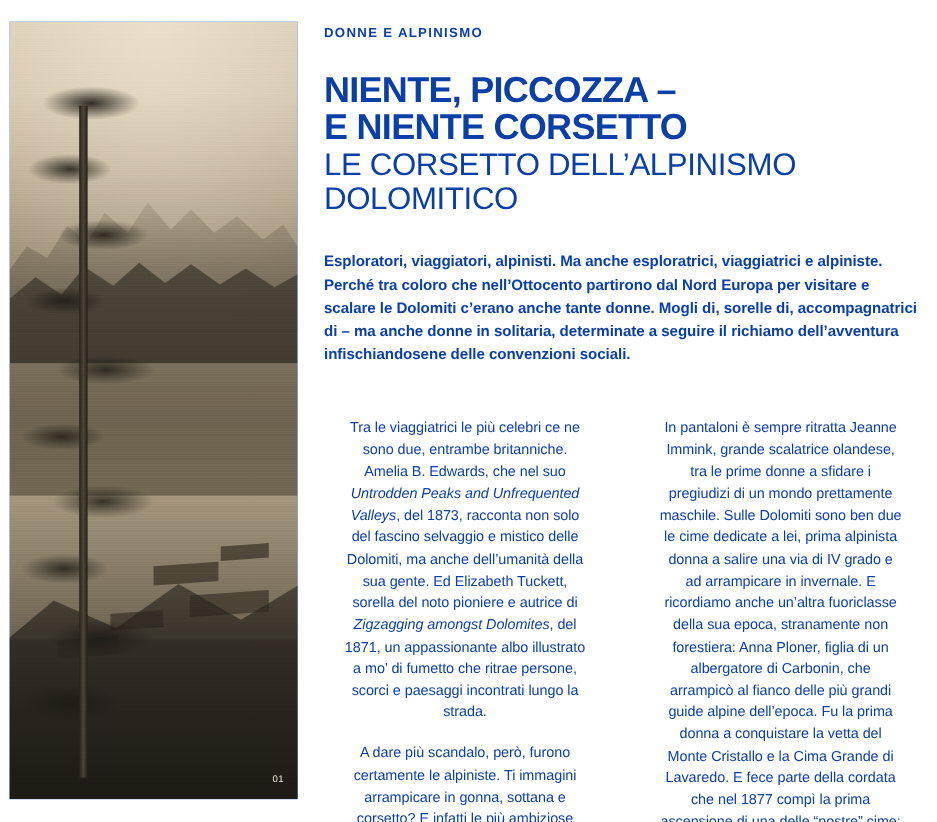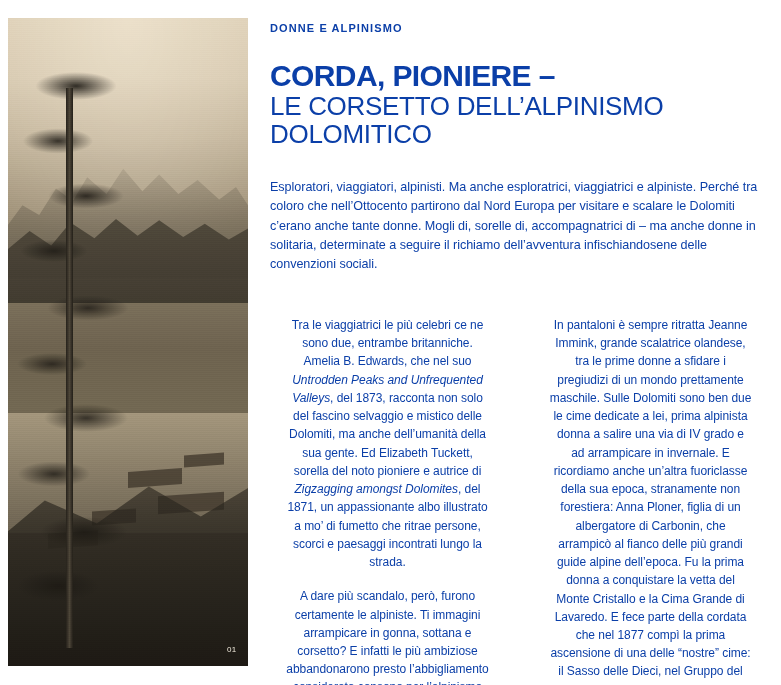--- a/index.html
+++ b/index.html
@@ -172,21 +172,21 @@
     font-size: 26px;
     line-height: 1.06;
     letter-spacing: -0.3px;
     margin: 1px 0 0 0;
     font-weight: normal;
   }
   .standfirst {
     margin-top: 30px;
     color: #0b3fa8;
     font-size: 12.6px;
-    font-weight: normal;
+    font-weight: bold;
     line-height: 1.52;
     letter-spacing: -0.05px;
   }
 
   .cols {
     margin-top: 26px;
     display: flex;
     gap: 28px;
   }
   .col {
@@ -221,21 +221,22 @@
       <div class="grain"></div>
     </div>
     <div class="photo-caption">01</div>
   </div>
 
   <div class="content">
 
     <div class="kicker">DONNE E ALPINISMO</div>
 
     <h1 class="headline">
-      <span>CORDA, PIONIERE –</span><br>
+      <span>NIENTE, PICCOZZA –</span><br>
+      <span>E NIENTE CORSETTO</span>
     </h1>
     <h2 class="subhead">
       <span>LE CORSETTO DELL’ALPINISMO</span><br>
       <span>DOLOMITICO</span>
     </h2>
 
     <div class="standfirst">Esploratori, viaggiatori, alpinisti. Ma anche esploratrici, viaggiatrici e alpiniste. Perché tra coloro che nell’Ottocento partirono dal Nord Europa per visitare e scalare le Dolomiti c’erano anche tante donne. Mogli di, sorelle di, accompagnatrici di – ma anche donne in solitaria, determinate a seguire il richiamo dell’avventura infischiandosene delle convenzioni sociali.</div>
 
     <div class="cols">
       <div class="col">

